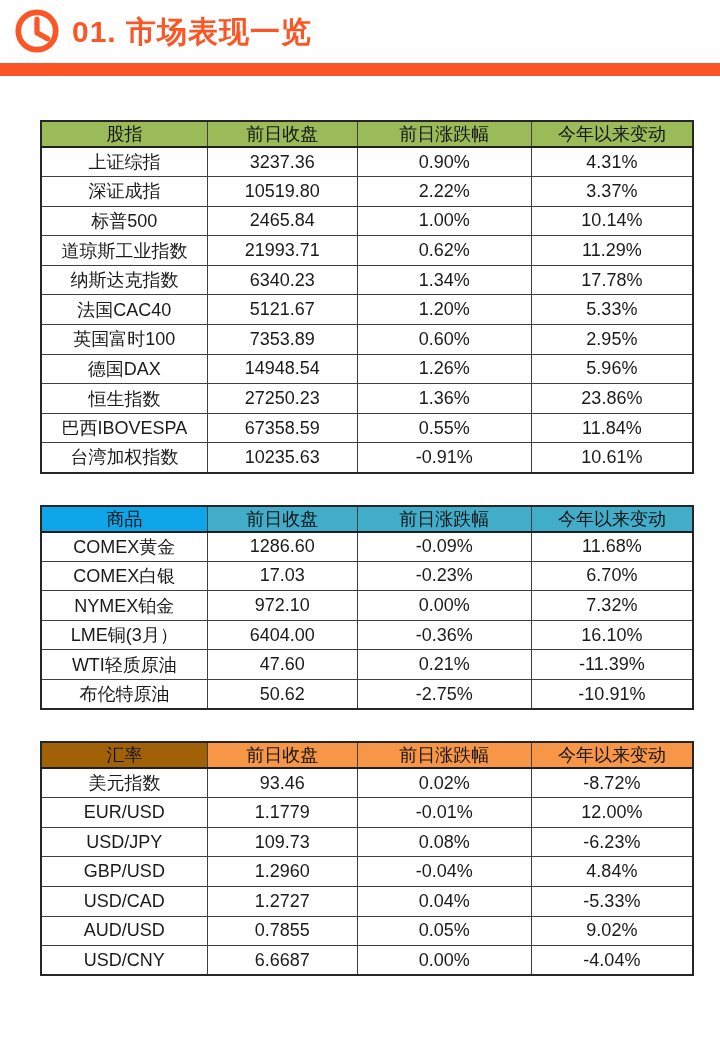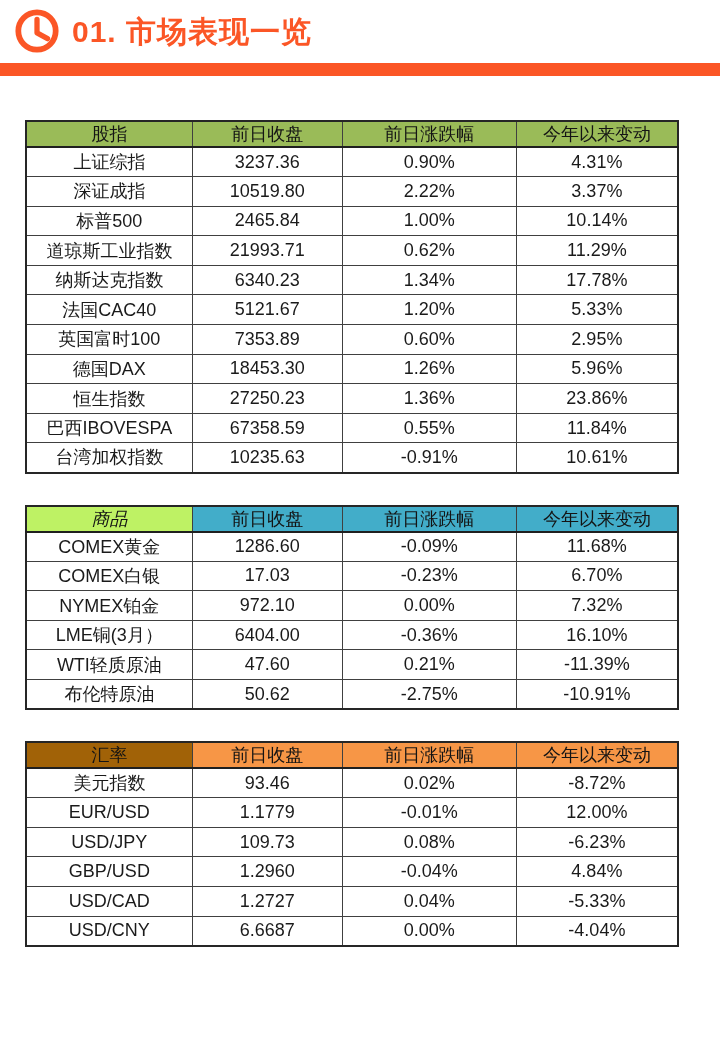--- a/index.html
+++ b/index.html
@@ -29,21 +29,21 @@
     font-size: 30px;
     font-weight: bold;
     letter-spacing: 1px;
     line-height: 53px;
     white-space: nowrap;
   }
   .accent-bar {
     width: 720px;
     height: 13px;
   }
-  main { padding-left: 25px; }
+  main { padding-left: 40px; }
   table.mkt {
     width: 654px;
     border-collapse: collapse;
     table-layout: fixed;
     border: 2px solid #262626;
     text-align: center;
   }
   table.mkt th, table.mkt td {
     border: 1px solid #404040;
     padding: 0;
@@ -126,21 +126,21 @@
           <td>5.33%</td>
         </tr>
         <tr>
           <td>英国富时100</td>
           <td>7353.89</td>
           <td>0.60%</td>
           <td>2.95%</td>
         </tr>
         <tr>
           <td>德国DAX</td>
-          <td>18453.30</td>
+          <td>14948.54</td>
           <td>1.26%</td>
           <td>5.96%</td>
         </tr>
         <tr>
           <td>恒生指数</td>
           <td>27250.23</td>
           <td>1.36%</td>
           <td>23.86%</td>
         </tr>
         <tr>
@@ -153,21 +153,21 @@
           <td>台湾加权指数</td>
           <td>10235.63</td>
           <td>-0.91%</td>
           <td>10.61%</td>
         </tr>
       </tbody>
     </table>
   <table class="mkt" id="table-commodities">
       <thead>
         <tr>
-          <th style="background: #bef264; font-style: italic;">商品</th>
+          <th style="background: #0ea5e9;">商品</th>
           <th style="background: rgb(66, 173, 201);">前日收盘</th>
           <th style="background: rgb(66, 173, 201);">前日涨跌幅</th>
           <th style="background: rgb(66, 173, 201);">今年以来变动</th>
         </tr>
       </thead>
       <tbody>
         <tr>
           <td>COMEX黄金</td>
           <td>1286.60</td>
           <td>-0.09%</td>
@@ -239,20 +239,26 @@
           <td>-0.04%</td>
           <td>4.84%</td>
         </tr>
         <tr>
           <td>USD/CAD</td>
           <td>1.2727</td>
           <td>0.04%</td>
           <td>-5.33%</td>
         </tr>
         <tr>
+          <td>AUD/USD</td>
+          <td>0.7855</td>
+          <td>0.05%</td>
+          <td>9.02%</td>
+        </tr>
+        <tr>
           <td>USD/CNY</td>
           <td>6.6687</td>
           <td>0.00%</td>
           <td>-4.04%</td>
         </tr>
       </tbody>
     </table>
 </main>
 
 </body></html>

